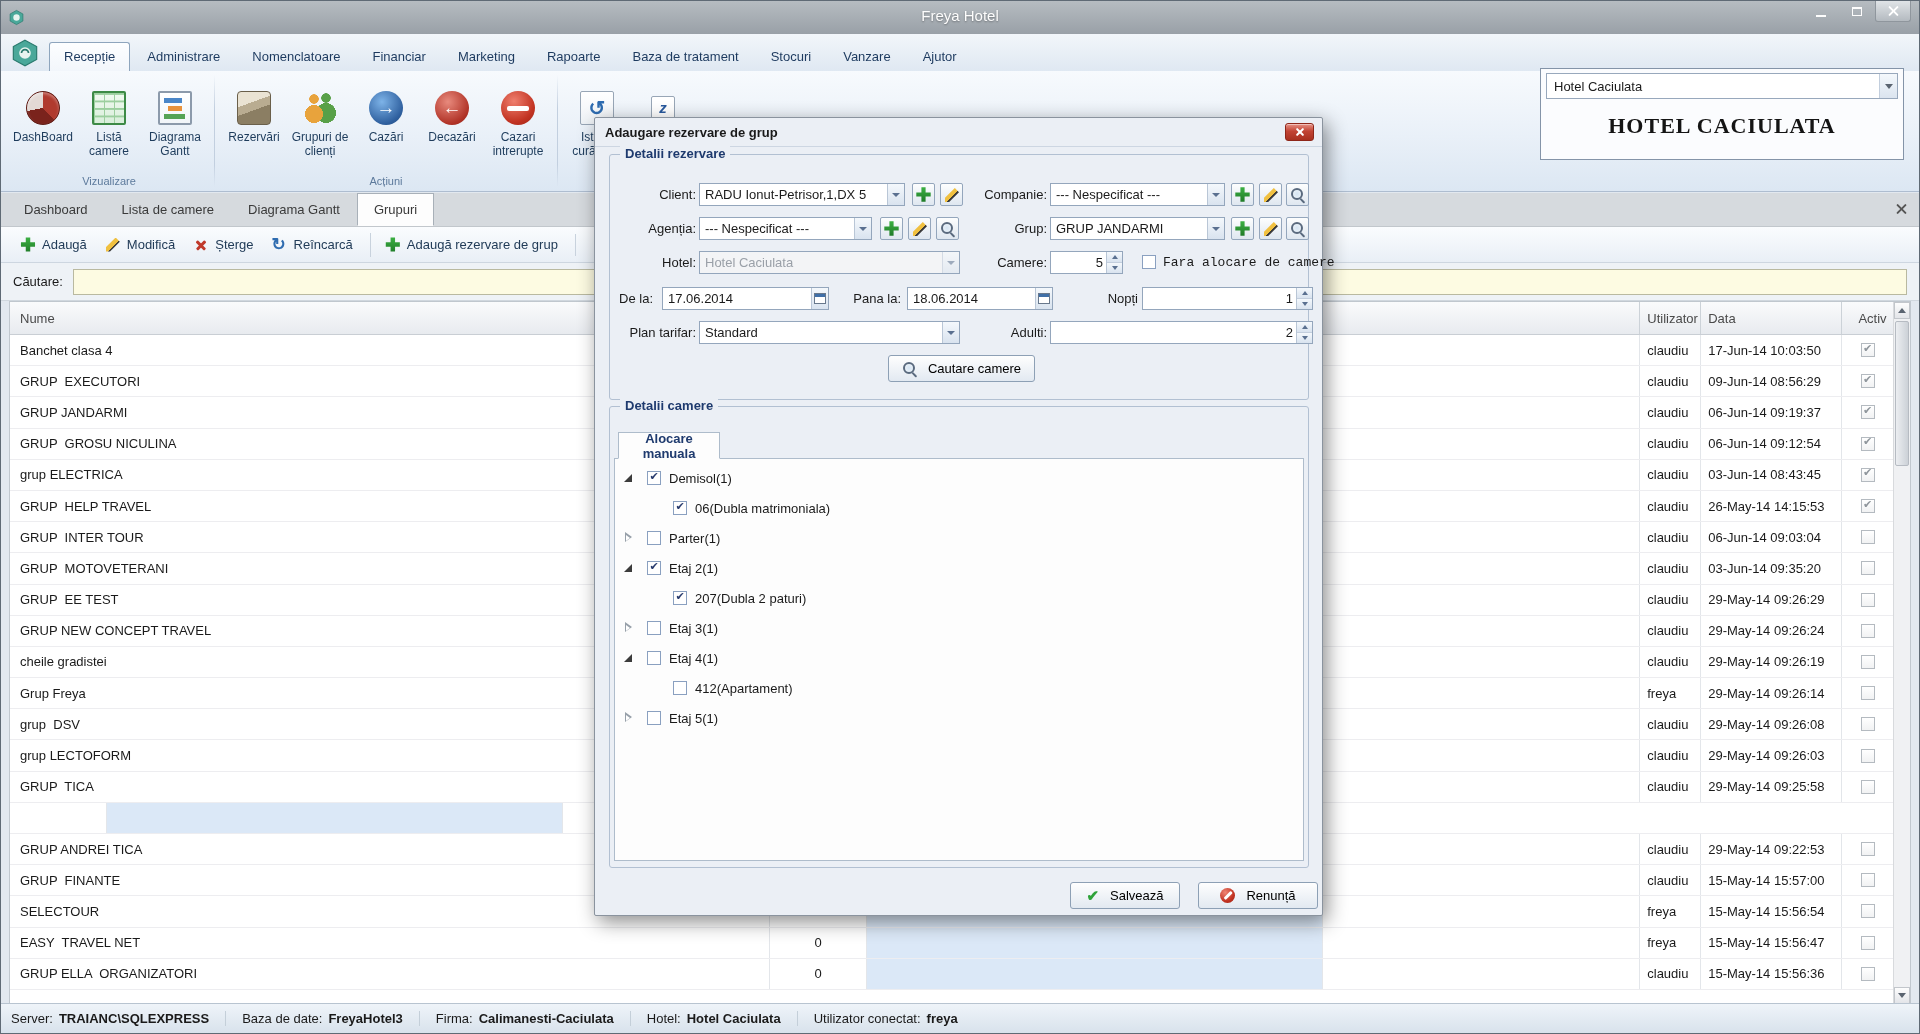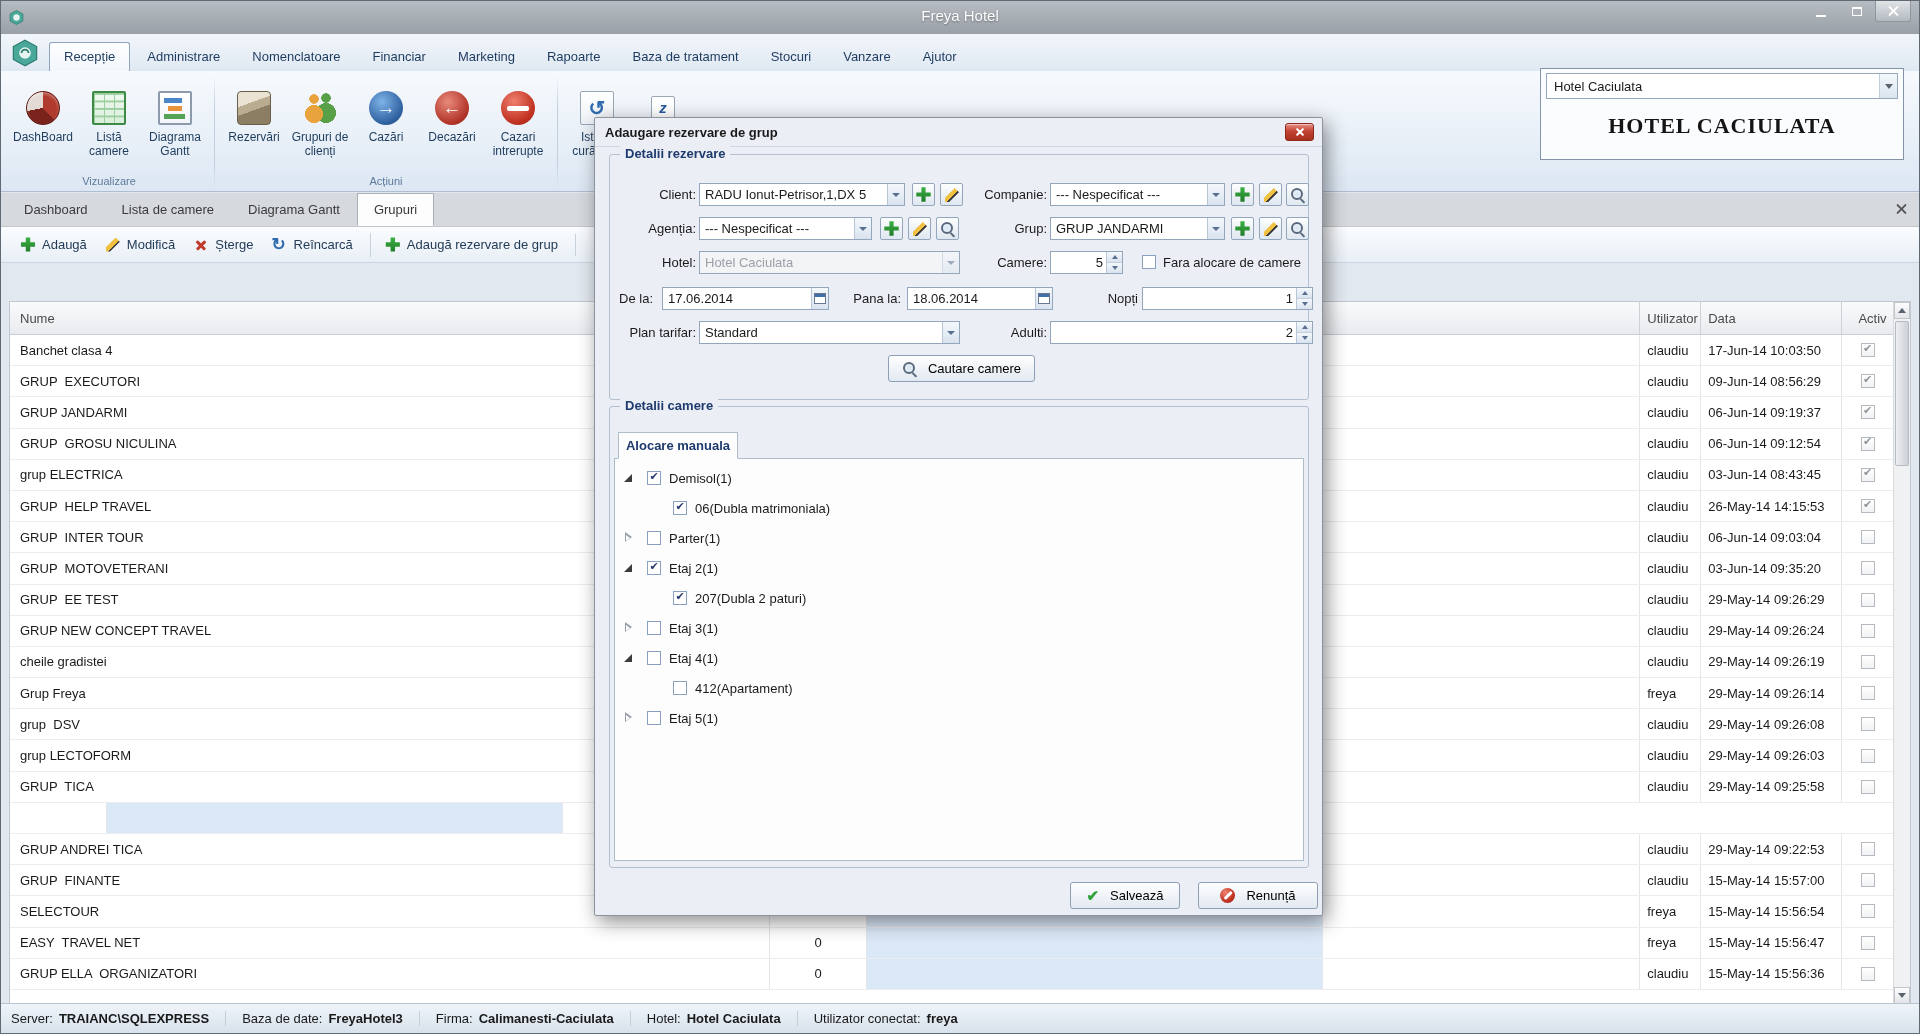--- a/index.html
+++ b/index.html
@@ -145,29 +145,29 @@
   .spin { position:absolute; height:23px; background:#fff; border:1px solid #94a6bc; }
   .spin-val { position:absolute; left:4px; right:19px; top:0; bottom:0; text-align:right; line-height:21px; }
   .spin-btns { position:absolute; right:0; top:0; bottom:0; width:16px; border-left:1px solid #b9c6d6; display:flex; flex-direction:column; }
   .spin-b { flex:1; background:linear-gradient(#f4f8fc,#d9e3ef); display:flex; align-items:center; justify-content:center; }
   .spin-b + .spin-b { border-top:1px solid #c3cedd; }
   .spin .car-up { border-left-width:3.5px; border-right-width:3.5px; border-bottom-width:4px; border-bottom-color:#5a7090; }
   .spin .car-down { border-left-width:3.5px; border-right-width:3.5px; border-top-width:4px; border-top-color:#5a7090; }
   .combo .car-down { border-left-width:4px; border-right-width:4px; border-top-width:4px; border-top-color:#5a7090; }
   .cbx { width:14px; height:14px; border:1px solid #8aa0c0; background:#fff; display:inline-block; position:relative; flex:none; }
   .cbx.checked::before { content:"✔"; position:absolute; left:1.5px; top:-2.5px; font-size:11px; color:#2a3c6e; }
-  .cb-label { position:absolute; line-height:23px; white-space:nowrap; }
+  .cb-label { position:absolute; line-height:23px; white-space:nowrap;font-family:Liberation Mono, monospace; }
   .ic-cal { width:12px; height:11px; border:1px solid #68788c; background:linear-gradient(#3f6fa8 0 3px,#fff 3px); display:inline-block; }
   .dbtn { position:absolute; height:27px; border:1px solid #8da0b5; border-radius:3px; background:linear-gradient(#fefefe,#e2e9f1); display:flex; align-items:center; justify-content:center; gap:11px; font:13px "Liberation Sans",sans-serif; padding:0; }
   .dbtn .check { color:#2fa33a; font-weight:bold; font-size:15px; }
   .bold { font-weight:normal; }
   .cancel-ico { width:15px; height:15px; border-radius:50%; background:radial-gradient(circle at 35% 30%,#ef8574,#c23322 60%,#9a2415); position:relative; flex:none; }
   .cancel-ico::before { content:""; position:absolute; left:2.5px; top:6.2px; width:10px; height:2.6px; background:#fff; transform:rotate(-45deg); border-radius:1px; }
   
-  .rooms-tab { position:absolute; left:8px; top:25px; width:120px; height:27px; background:#fdfdfd; border:1px solid #aebccb; border-bottom-color:#fdfdfd; z-index:2; display:flex; align-items:center; justify-content:center; font-weight:bold; color:#1e3a6e; }
+  .rooms-tab { position:absolute; left:8px; top:25px; width:102px; height:27px; background:#fdfdfd; border:1px solid #aebccb; border-bottom-color:#fdfdfd; z-index:2; display:flex; align-items:center; justify-content:center; font-weight:bold; color:#1e3a6e;text-align:center; }
   .rooms-panel { position:absolute; left:4px; right:4px; top:51px; bottom:6px; background:#fdfdfd; border:1px solid #aebccb; z-index:1; overflow:hidden; }
   .tree { padding-top:4px; }
   .tree-row { display:flex; align-items:center; height:30px; padding-left:6px; }
   .tree-row.child { padding-left:58px; }
   .tree-arrow { width:16px; height:16px; position:relative; margin-right:10px; flex:none; }
   .tree-row .cbx { margin-right:8px; }
   .tree-row.expanded .tree-arrow::before { content:""; position:absolute; left:3px; top:4px; border-bottom:8px solid #3c3c3c; border-left:8px solid transparent; }
   .tree-row.collapsed .tree-arrow::before { content:""; position:absolute; left:4px; top:2px; border-top:5.5px solid transparent; border-bottom:5.5px solid transparent; border-left:7px solid #97a0a9; }
   .tree-row.collapsed .tree-arrow::after { content:""; position:absolute; left:5px; top:4.5px; border-top:3px solid transparent; border-bottom:3px solid transparent; border-left:4px solid #fff; }
 </style>
@@ -357,20 +357,24 @@
 
         <div class="tbtn sep">
           <span class="ti ic-plus"></span>
           <span>Adaugă rezervare de grup</span>
         </div>
 
     </div>
     <div class="tsep"></div>
   </div>
 
+  <div class="searchrow">
+    <label>Căutare:</label>
+    <input class="search-input" type="text" value="" style="">
+  </div>
 
   <div class="grid">
     <div class="grid-header">
       <div class="gh c-name">Nume</div>
       <div class="gh c-c2"></div>
       <div class="gh c-band"></div>
       <div class="gh c-gap"></div>
       <div class="gh c-user">Utilizator</div>
       <div class="gh c-date">Data</div>
       <div class="gh c-activ">Activ</div>

